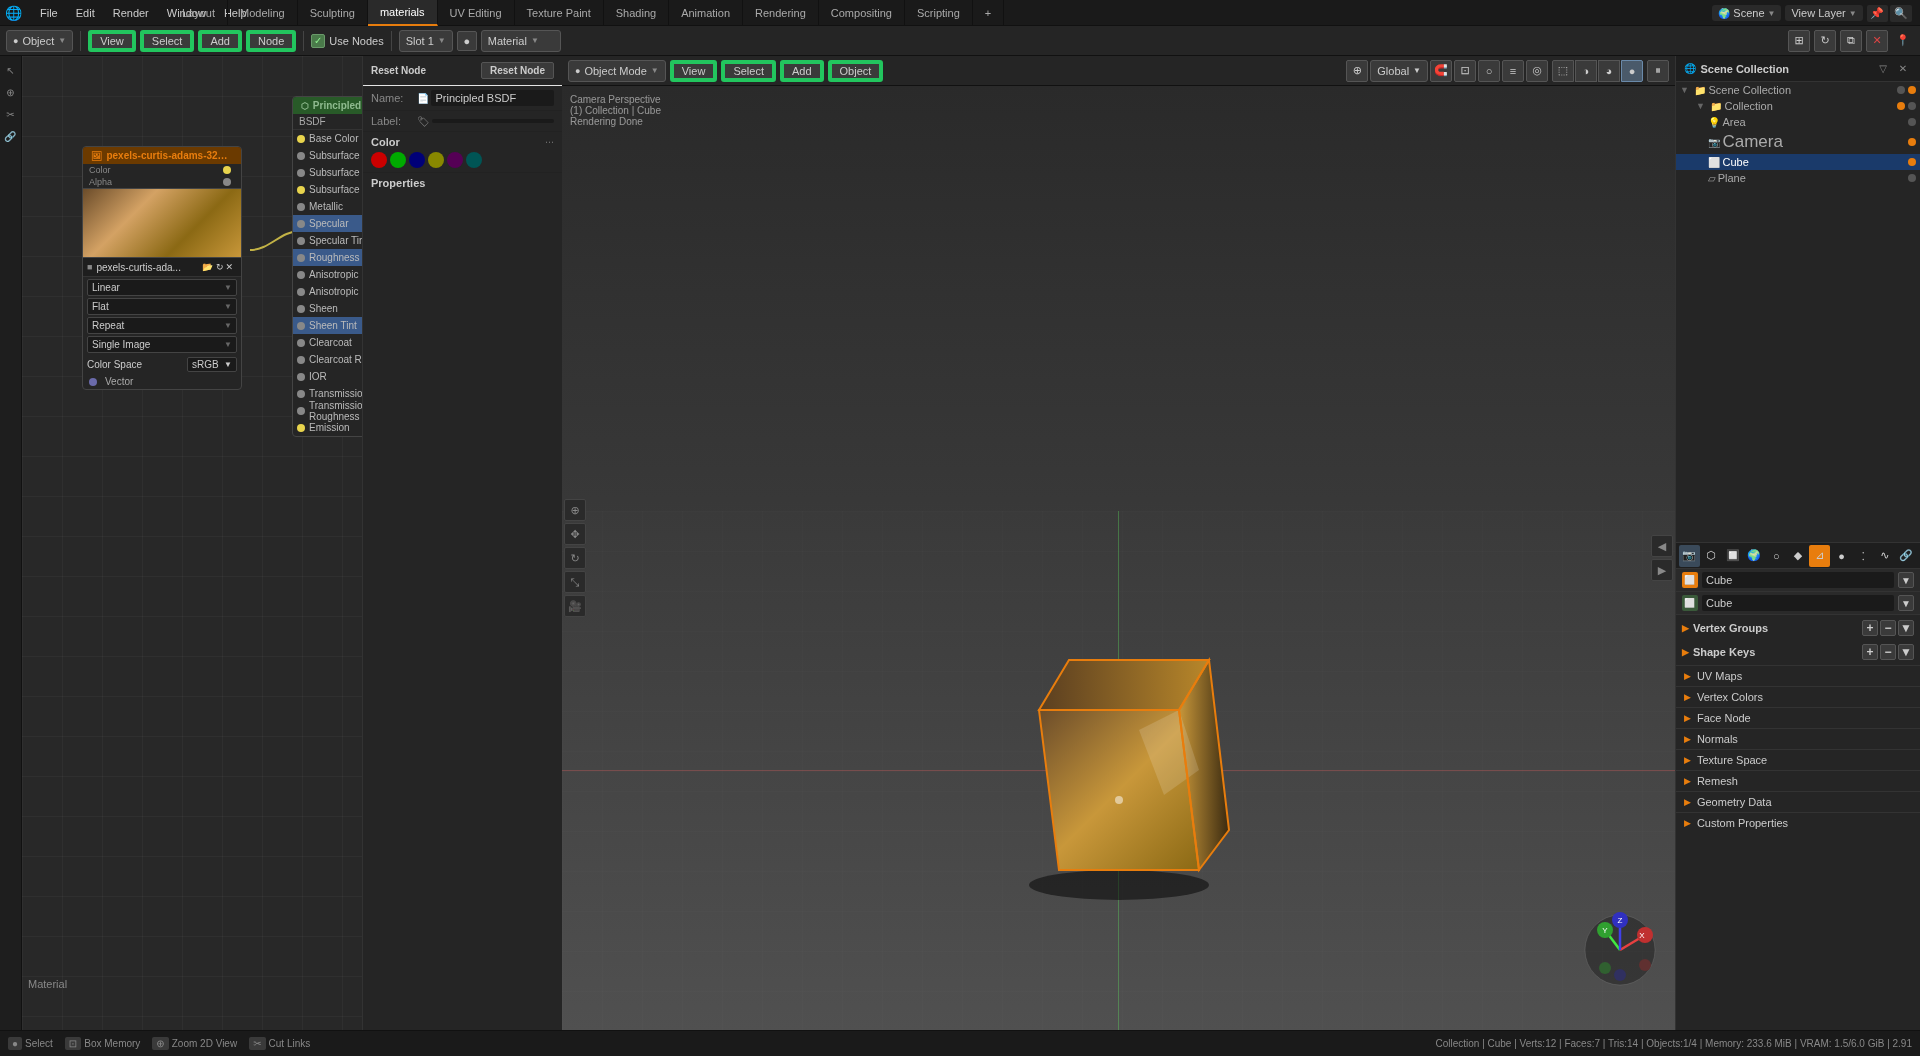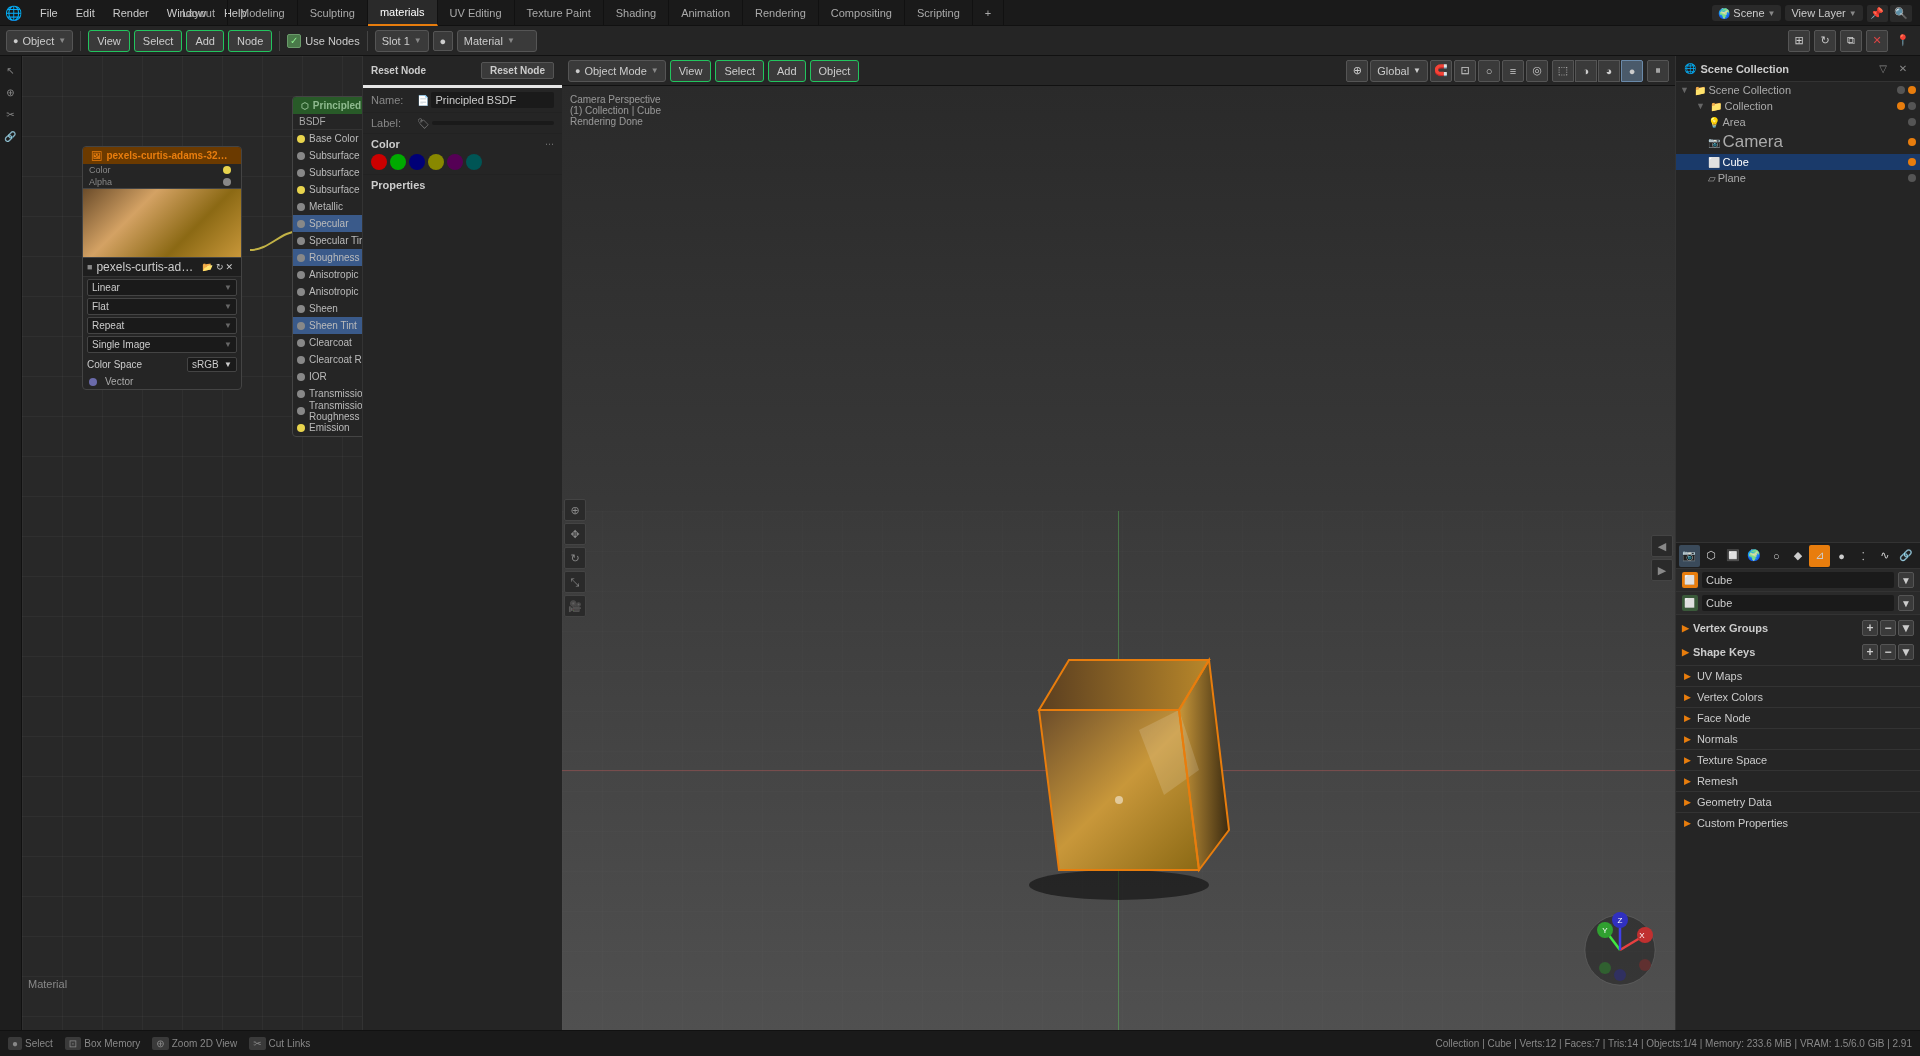--- a/index.html
+++ b/index.html
@@ -95,21 +95,21 @@
       align-items: center;
       gap: 4px;
       padding: 0 6px;
       border-bottom: 1px solid #111;
       position: relative;
       z-index: 99;
     }
     .toolbar-btn {
       padding: 2px 8px;
       background: #3a3a3a;
-      border: 1px solid #22c55e;
+      border: 4px solid #22c55e;
       border-radius: 3px;
       color: #ccc;
       font-size: 11px;
       cursor: pointer;
       display: flex;
       align-items: center;
       gap: 3px;
       height: 22px;
     }
     .toolbar-separator {
@@ -586,21 +586,21 @@
         </div>
         <div class="img-output-row">
           <span style="color:#888;font-size:9px;">Alpha</span>
           <span class="node-socket socket-gray" style="margin-left:auto;"></span>
         </div>
 
         <div class="img-thumbnail"></div>
 
         <div style="display:flex;align-items:center;padding:2px 4px;background:#1e1e1e;border-bottom:1px solid #333;">
           <span style="font-size:9px;color:#888;">■</span>
-          <span style="font-size:12px;flex:1;overflow:hidden;text-overflow:ellipsis;white-space:nowrap;padding:0 4px;text-align:center;">pexels-curtis-ada...</span>
+          <span style="font-size:10px;flex:1;overflow:hidden;text-overflow:ellipsis;white-space:nowrap;padding:0 4px;">pexels-curtis-ada...</span>
           <div class="img-node-icons">
             <span style="font-size:9px;cursor:pointer;">📂</span>
             <span style="font-size:9px;cursor:pointer;">↻</span>
             <span style="font-size:9px;cursor:pointer;">✕</span>
           </div>
         </div>
 
         <div class="img-node-dropdown">
           <span>Linear</span>
           <span style="font-size:8px;color:#666;">▼</span>
@@ -758,21 +758,21 @@
           <span class="bsdf-field-label">Volume</span>
         </div>
         <div class="bsdf-field-row">
           <span class="node-socket" style="background:#888;"></span>
           <span class="bsdf-field-label">Displacement</span>
         </div>
       </div>
 
       <div style="position:absolute;top:0;right:0;width:200px;height:100%;background:#252525;border-left:1px solid #333;overflow-y:auto;">
 
-        <div style="padding:6px 8px;border-bottom:3px solid #e5e5e5;font-size:11px;font-weight:bold;color:#ccc;display:flex;align-items:center;justify-content:space-between;">
+        <div style="padding:6px 8px;border-bottom:1px solid #e5e5e5;font-size:11px;font-weight:bold;color:#ccc;display:flex;align-items:center;justify-content:space-between;">
           <span style="font-size:10px;cursor:pointer;">Reset Node</span>
           <div style="padding:2px 8px;background:#3a3a3a;border:1px solid #555;border-radius:2px;font-size:10px;cursor:pointer;">Reset Node</div>
         </div>
 
         <div style="padding:4px 8px;display:flex;align-items:center;gap:6px;border-bottom:1px solid #222;">
           <span style="color:#888;font-size:11px;width:40px;">Name:</span>
           <div style="display:flex;align-items:center;gap:2px;flex:1;">
             <span style="font-size:10px;color:#888;">📄</span>
             <div style="flex:1;background:#1a1a1a;padding:2px 4px;border-radius:2px;font-size:11px;color:#ccc;">Principled BSDF</div>
           </div>

